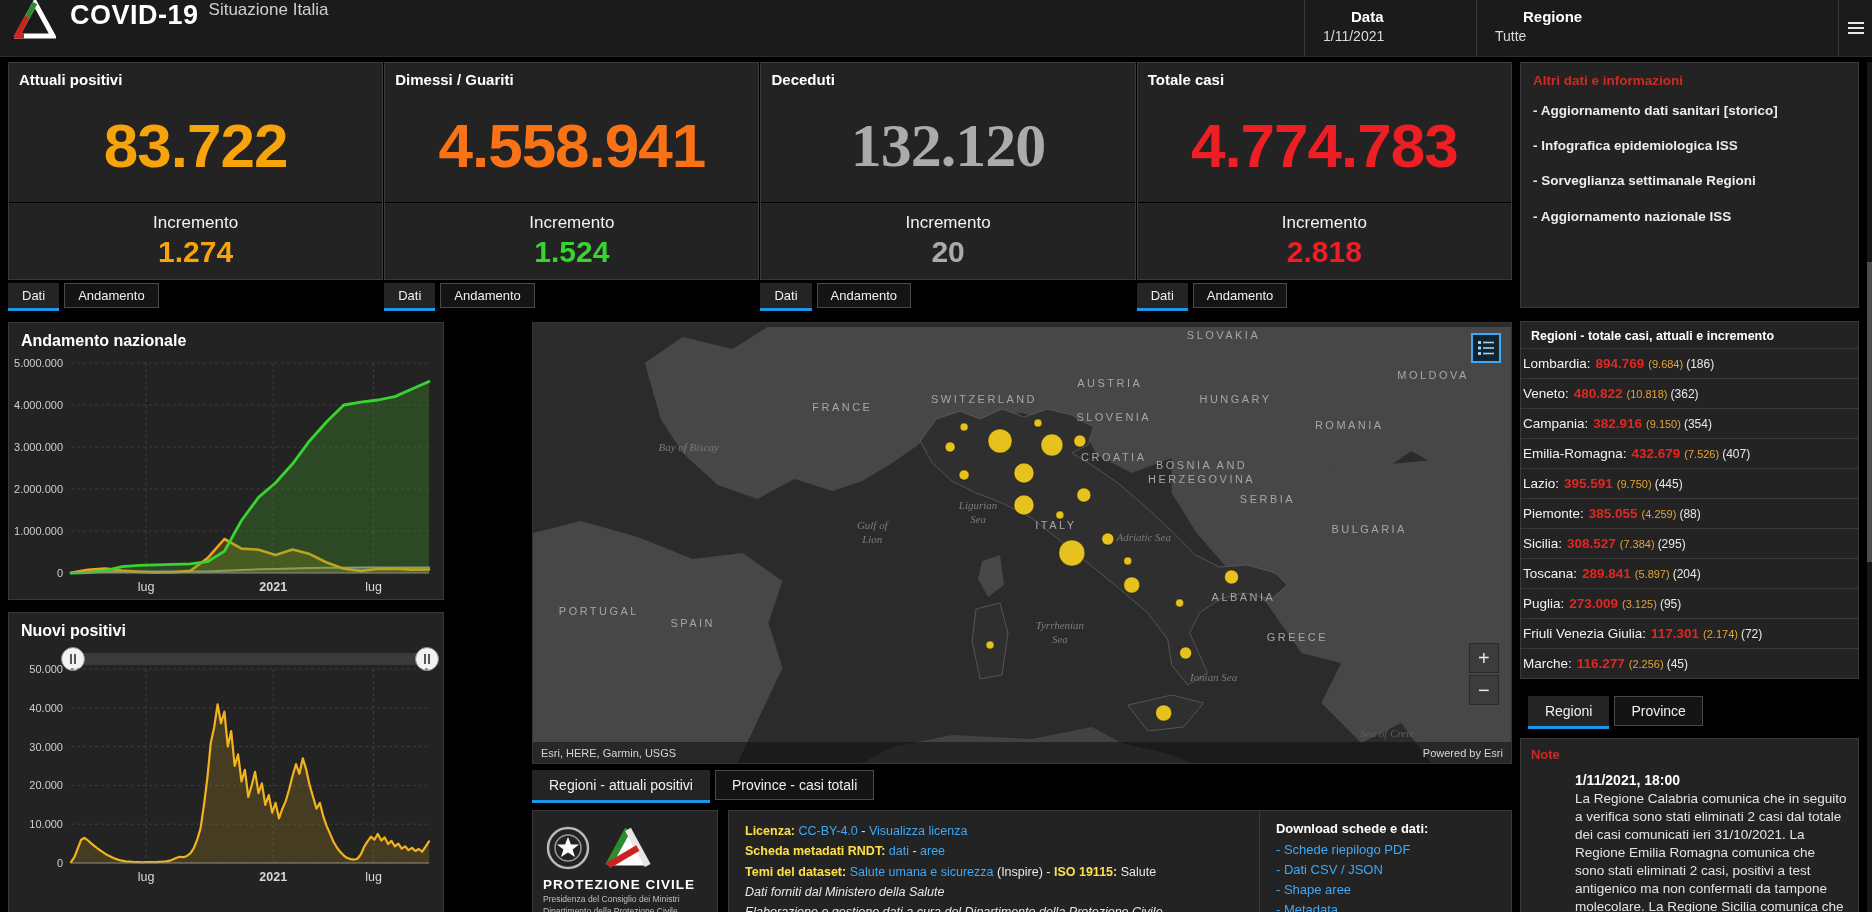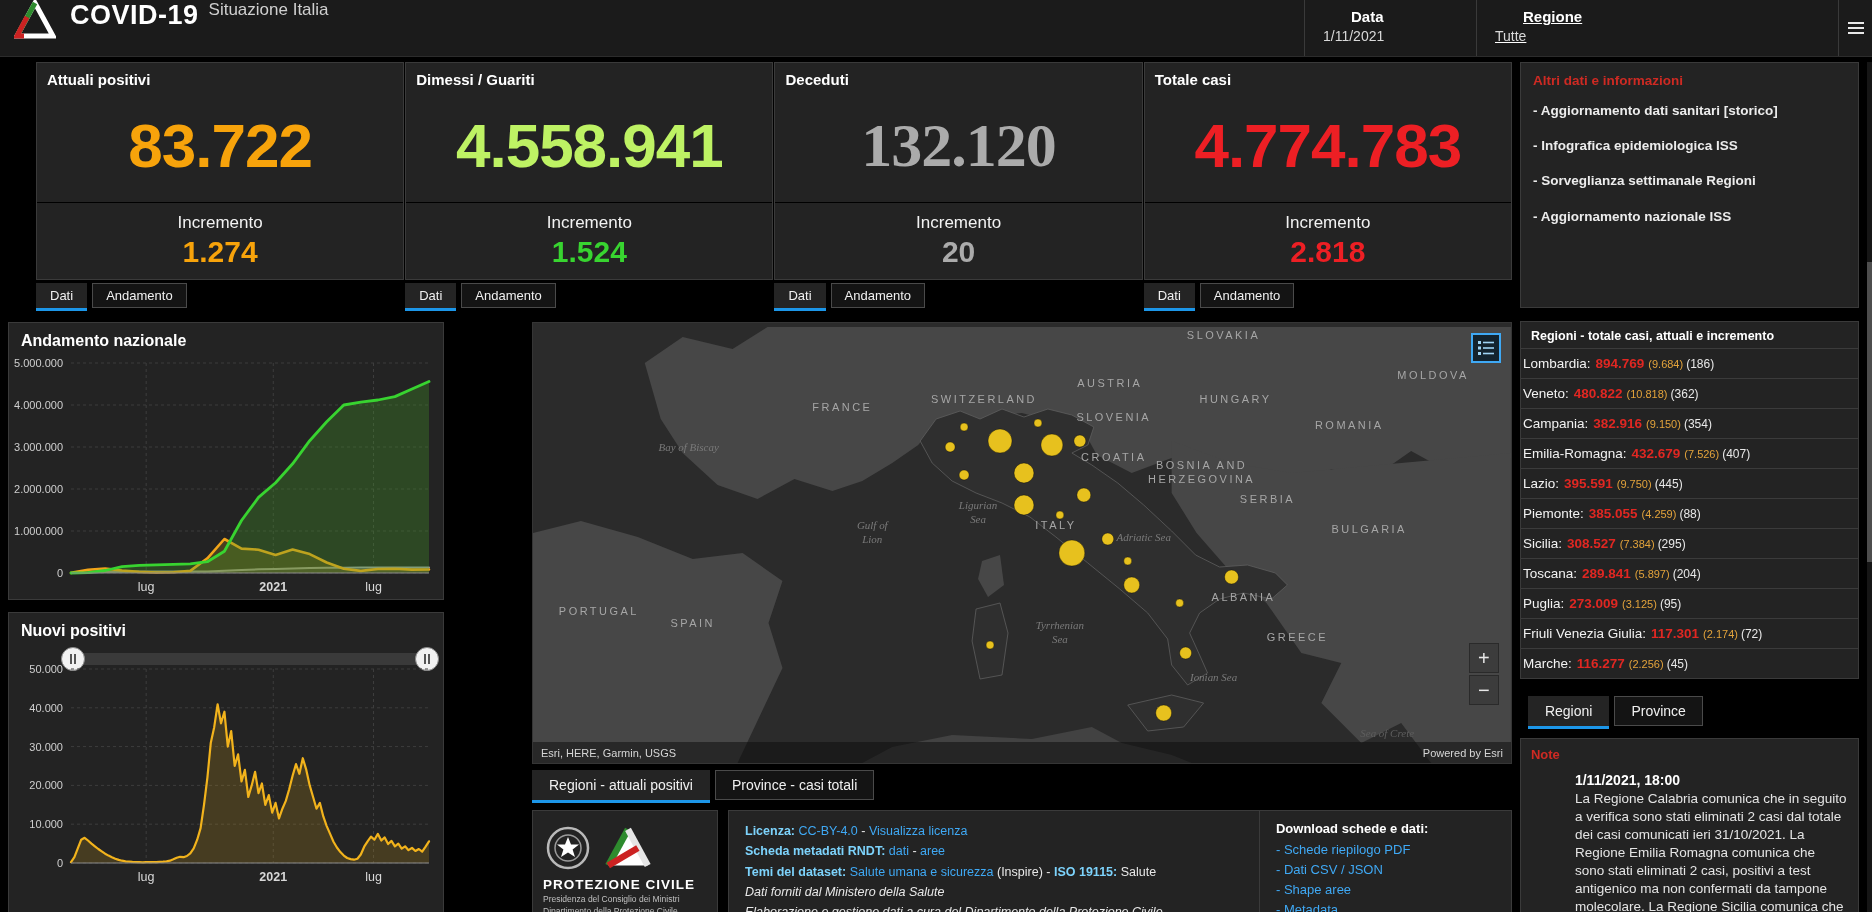--- a/index.html
+++ b/index.html
@@ -8,38 +8,38 @@
 
   
   .header { height:57px; background:#1b1b1b; border-bottom:1px solid #2c2c2c;
     display:flex; align-items:flex-start; padding-left:14px; }
   .logo-tri { width:42px; height:40px; margin-right:14px; }
   .app-title { font-size:27px; font-weight:bold; letter-spacing:0.5px; }
   .app-subtitle { font-size:17px; color:#cfcfcf; margin-left:10px; }
   .hdr-right { margin-left:auto; display:flex; height:100%; }
   .hdr-field { border-left:1px solid #3a3a3a; padding:8px 0 0 18px; }
   .hdr-field.data-f { width:172px; }
-  .hdr-field.reg-f { width:362px;text-decoration:underline; }
+  .hdr-field.reg-f { width:362px; }
   .hdr-label { font-size:15px; font-weight:bold;padding-left:28px; }
   .hdr-value { font-size:14px; color:#d9d9d9; margin-top:3px; }
   .hdr-menu { border-left:1px solid #3a3a3a; width:34px; display:flex;
     align-items:center; justify-content:center; cursor:pointer; }
   .hamburger span { display:block; width:16px; height:2px; background:#e8e8e8; margin:3px 0; }
 
   
   .content { display:flex; padding:5px 0 0 8px; gap:8px; }
   .left-main { width:1508px; display:flex; flex-direction:column; }
   .sidebar { width:340px; display:flex; flex-direction:column; gap:12px; }
   .scrollstrip { width:5px; height:855px; background:#161616; position:relative; }
   .scrollthumb { position:absolute; top:200px; left:0; width:5px; height:300px; background:#4d4d4d; }
 
   .panel { background:#232323; border:1px solid #3a3a3a; }
 
   
-  .cards-row { display:flex; gap:1px; height:250px;margin-left:28px; }
+  .cards-row { display:flex; gap:1px; height:250px; }
   .card-block { flex:1; display:flex; flex-direction:column; }
   .card { height:218px; display:flex; flex-direction:column; }
   .card-title { font-size:15px; font-weight:bold; padding:8px 0 0 10px; }
   .card-main { flex:1.5; display:flex; align-items:center; justify-content:center; }
   .card-value { font-size:62px; font-weight:bold; letter-spacing:-1px; }
   .card-inc { flex:1; border-top:1px solid #000; display:flex; flex-direction:column;
     align-items:center; justify-content:center; }
   .inc-label { font-size:17px; color:#f2f2f2; }
   .inc-value { font-size:30px; font-weight:bold; margin-top:2px; }
 
@@ -85,21 +85,21 @@
   .map-tabs { margin-top:6px; }
 
   
   .footer-row { display:flex; gap:10px; margin-top:10px; height:150px; }
   .logo-card { width:186px; padding:10px; display:flex; flex-direction:column; align-items:flex-start; }
   .logo-imgs { display:flex; gap:14px; align-items:center; margin:4px 0 6px 2px; }
   .org-name { font-size:13.5px; font-weight:bold; letter-spacing:1px; }
   .org-line { font-size:8.5px; color:#c0c0c0; margin-top:2px; }
   .license-card { flex:1; display:flex; }
   .license-text { flex:1; padding:10px 16px; font-size:12.5px; line-height:1.62; color:#e8e8e8; }
-  .license-text b { color:#7dd3fc; }
+  .license-text b { color:#fde047; }
   .lnk { color:#3FA9F5; cursor:pointer; }
   .it { font-style:italic; }
   .download-col { width:252px; border-left:1px solid #3a3a3a; padding:10px 16px; font-size:13px; }
   .download-title { font-weight:bold; margin-bottom:6px; }
   .download-col .dl { color:#3FA9F5; margin-bottom:5px; cursor:pointer; }
 
   
   .info-panel { height:246px; padding:10px 12px; }
   .info-title { color:#CE2A23; font-size:13.5px; font-weight:bold; margin-bottom:14px; }
   .info-item { font-size:13.5px; color:#ececec; font-weight:bold; max-width:250px;
@@ -177,21 +177,21 @@
         <div class="tabs">
           <span class="tab active">Dati</span>
           <span class="tab">Andamento</span>
         </div>
       </div>
 
       <div class="card-block">
         <div class="card panel">
           <div class="card-title">Dimessi / Guariti</div>
           <div class="card-main">
-              <span class="card-value cval-1" style="color: #bef264;">4.558.941</span>
+              <span class="card-value cval-1" style="color: #f97316;">4.558.941</span>
             </div>
           <div class="card-inc">
             <span class="inc-label">Incremento</span>
             <span class="inc-value cval-1" style="color: rgb(56, 212, 48);">1.524</span>
           </div>
         </div>
         <div class="tabs">
           <span class="tab active">Dati</span>
           <span class="tab">Andamento</span>
         </div>

